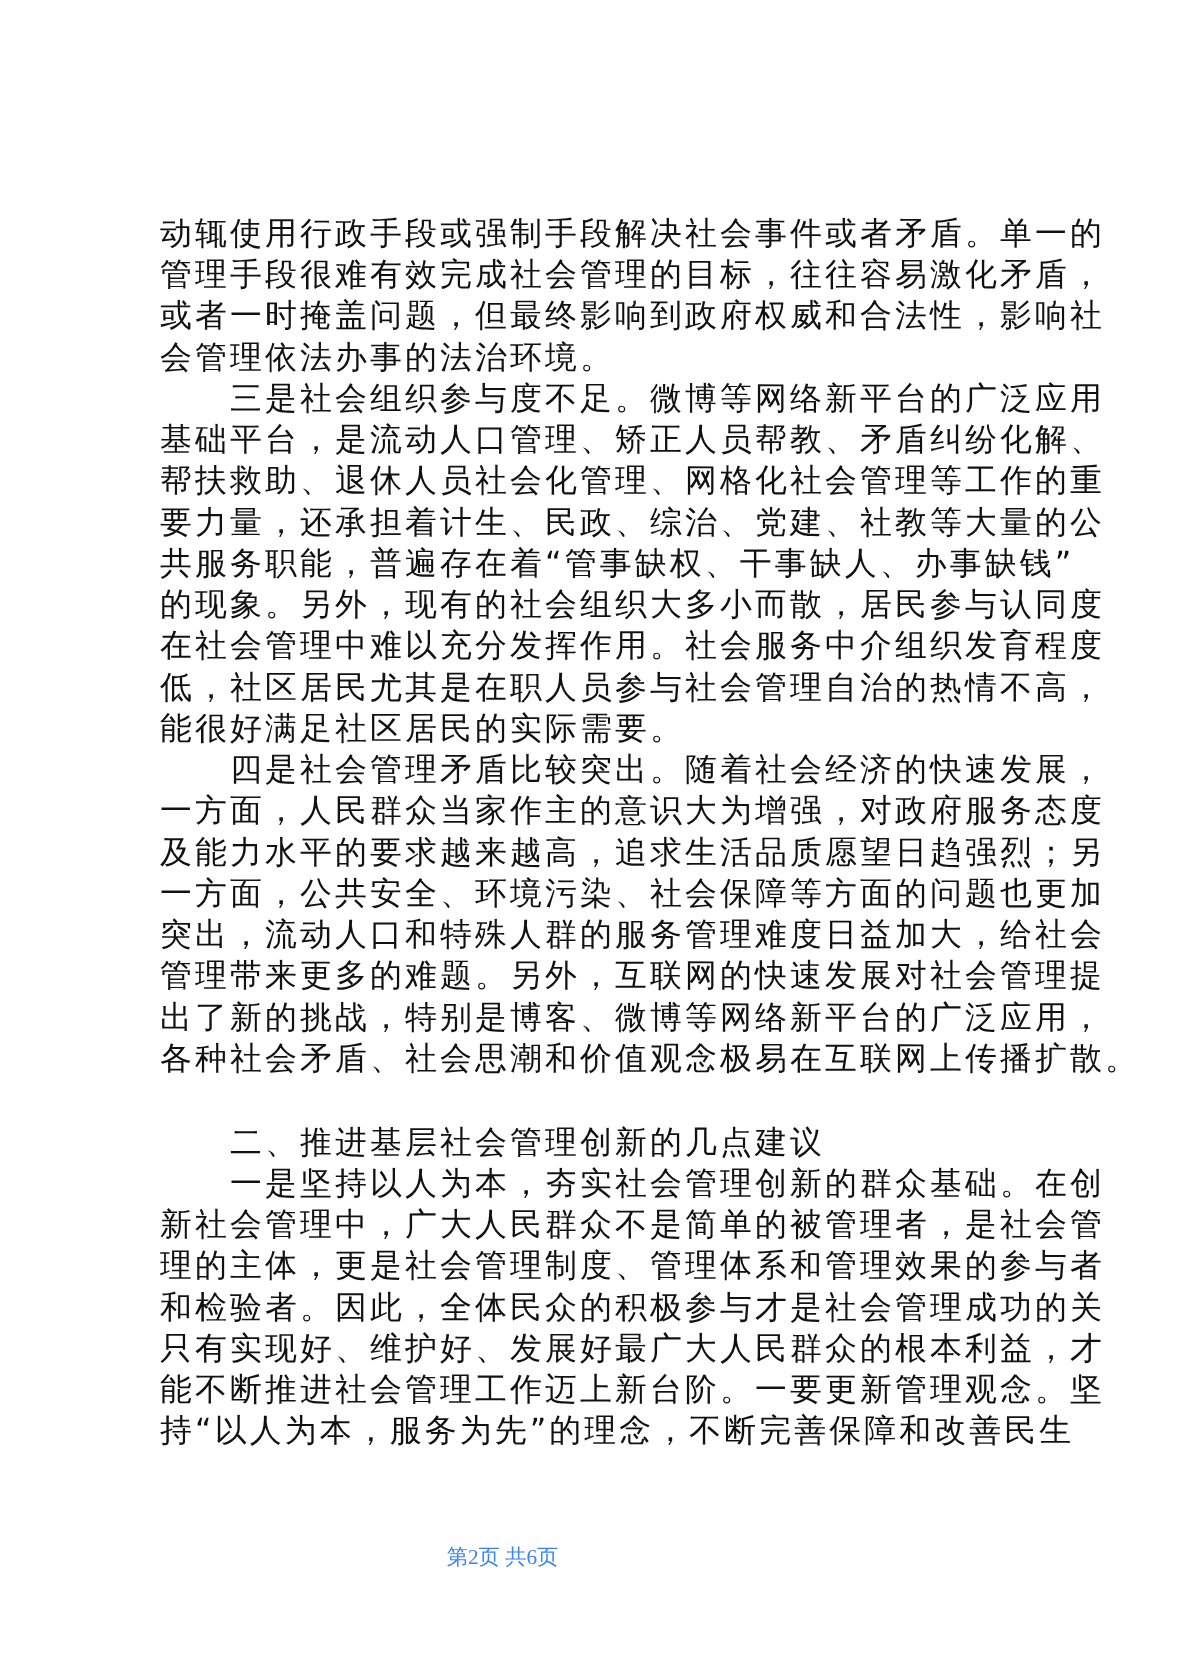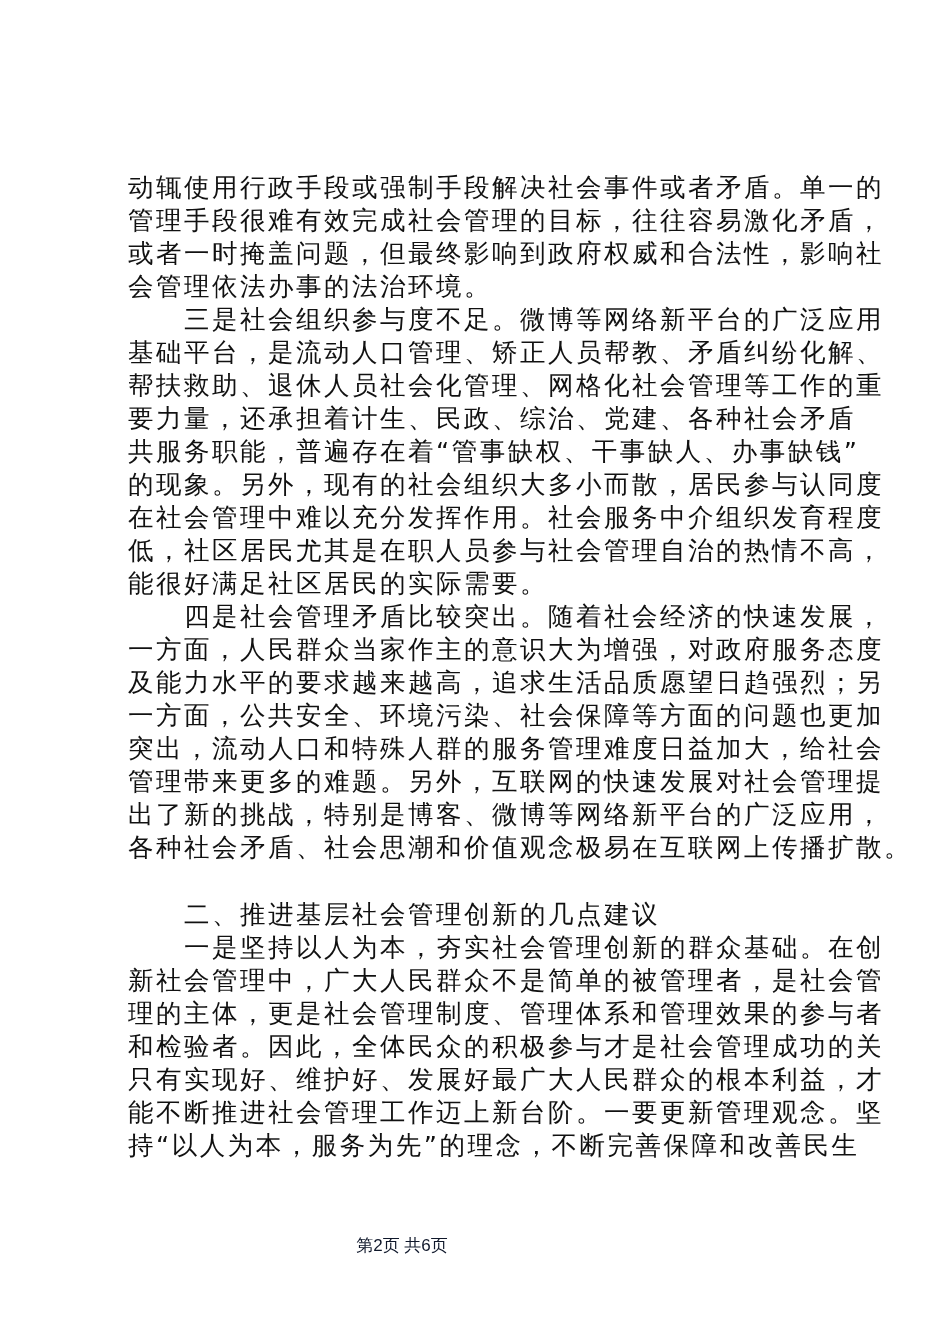--- a/index.html
+++ b/index.html
@@ -5,35 +5,35 @@
   html, body { margin: 0; padding: 0; background: #ffffff; }
   body { width: 950px; height: 1344px; position: relative; overflow: hidden;
          font-family: "DejaVu Sans", "Liberation Sans", sans-serif; color: #111; }
   .page { position: absolute; left: 0; top: 0; width: 950px; height: 1344px; background: #fff; }
   .body-text { position: absolute; left: 128px; top: 171px; width: 760px; }
   .line { height: 33px; line-height: 33px; font-size: 25.5px; white-space: nowrap;
           letter-spacing: 2.5px; }
   .indent { padding-left: 56px; }
   .gap { height: 34px; }
   .footer { position: absolute; top: 1234px; left: 0; width: 804px; text-align: center;
-            font-family: Liberation Sans, sans-serif; font-size: 17px; color: #0f172a; }
+            font-family: Liberation Serif, serif; font-size: 17px; color: #3b82f6; }
 </style>
 </head>
 <body>
 
 <div class="page">
   <div class="body-text">
     <div class="line">动辄使用行政手段或强制手段解决社会事件或者矛盾。单一的</div>
     <div class="line">管理手段很难有效完成社会管理的目标，往往容易激化矛盾，</div>
     <div class="line">或者一时掩盖问题，但最终影响到政府权威和合法性，影响社</div>
     <div class="line">会管理依法办事的法治环境。</div>
     <div class="line indent">三是社会组织参与度不足。微博等网络新平台的广泛应用</div>
     <div class="line">基础平台，是流动人口管理、矫正人员帮教、矛盾纠纷化解、</div>
     <div class="line">帮扶救助、退休人员社会化管理、网格化社会管理等工作的重</div>
-    <div class="line">要力量，还承担着计生、民政、综治、党建、各种社会矛盾</div>
+    <div class="line">要力量，还承担着计生、民政、综治、党建、社教等大量的公</div>
     <div class="line">共服务职能，普遍存在着“管事缺权、干事缺人、办事缺钱”</div>
     <div class="line">的现象。另外，现有的社会组织大多小而散，居民参与认同度</div>
     <div class="line">在社会管理中难以充分发挥作用。社会服务中介组织发育程度</div>
     <div class="line">低，社区居民尤其是在职人员参与社会管理自治的热情不高，</div>
     <div class="line">能很好满足社区居民的实际需要。</div>
     <div class="line indent">四是社会管理矛盾比较突出。随着社会经济的快速发展，</div>
     <div class="line">一方面，人民群众当家作主的意识大为增强，对政府服务态度</div>
     <div class="line">及能力水平的要求越来越高，追求生活品质愿望日趋强烈；另</div>
     <div class="line">一方面，公共安全、环境污染、社会保障等方面的问题也更加</div>
     <div class="line">突出，流动人口和特殊人群的服务管理难度日益加大，给社会</div>

